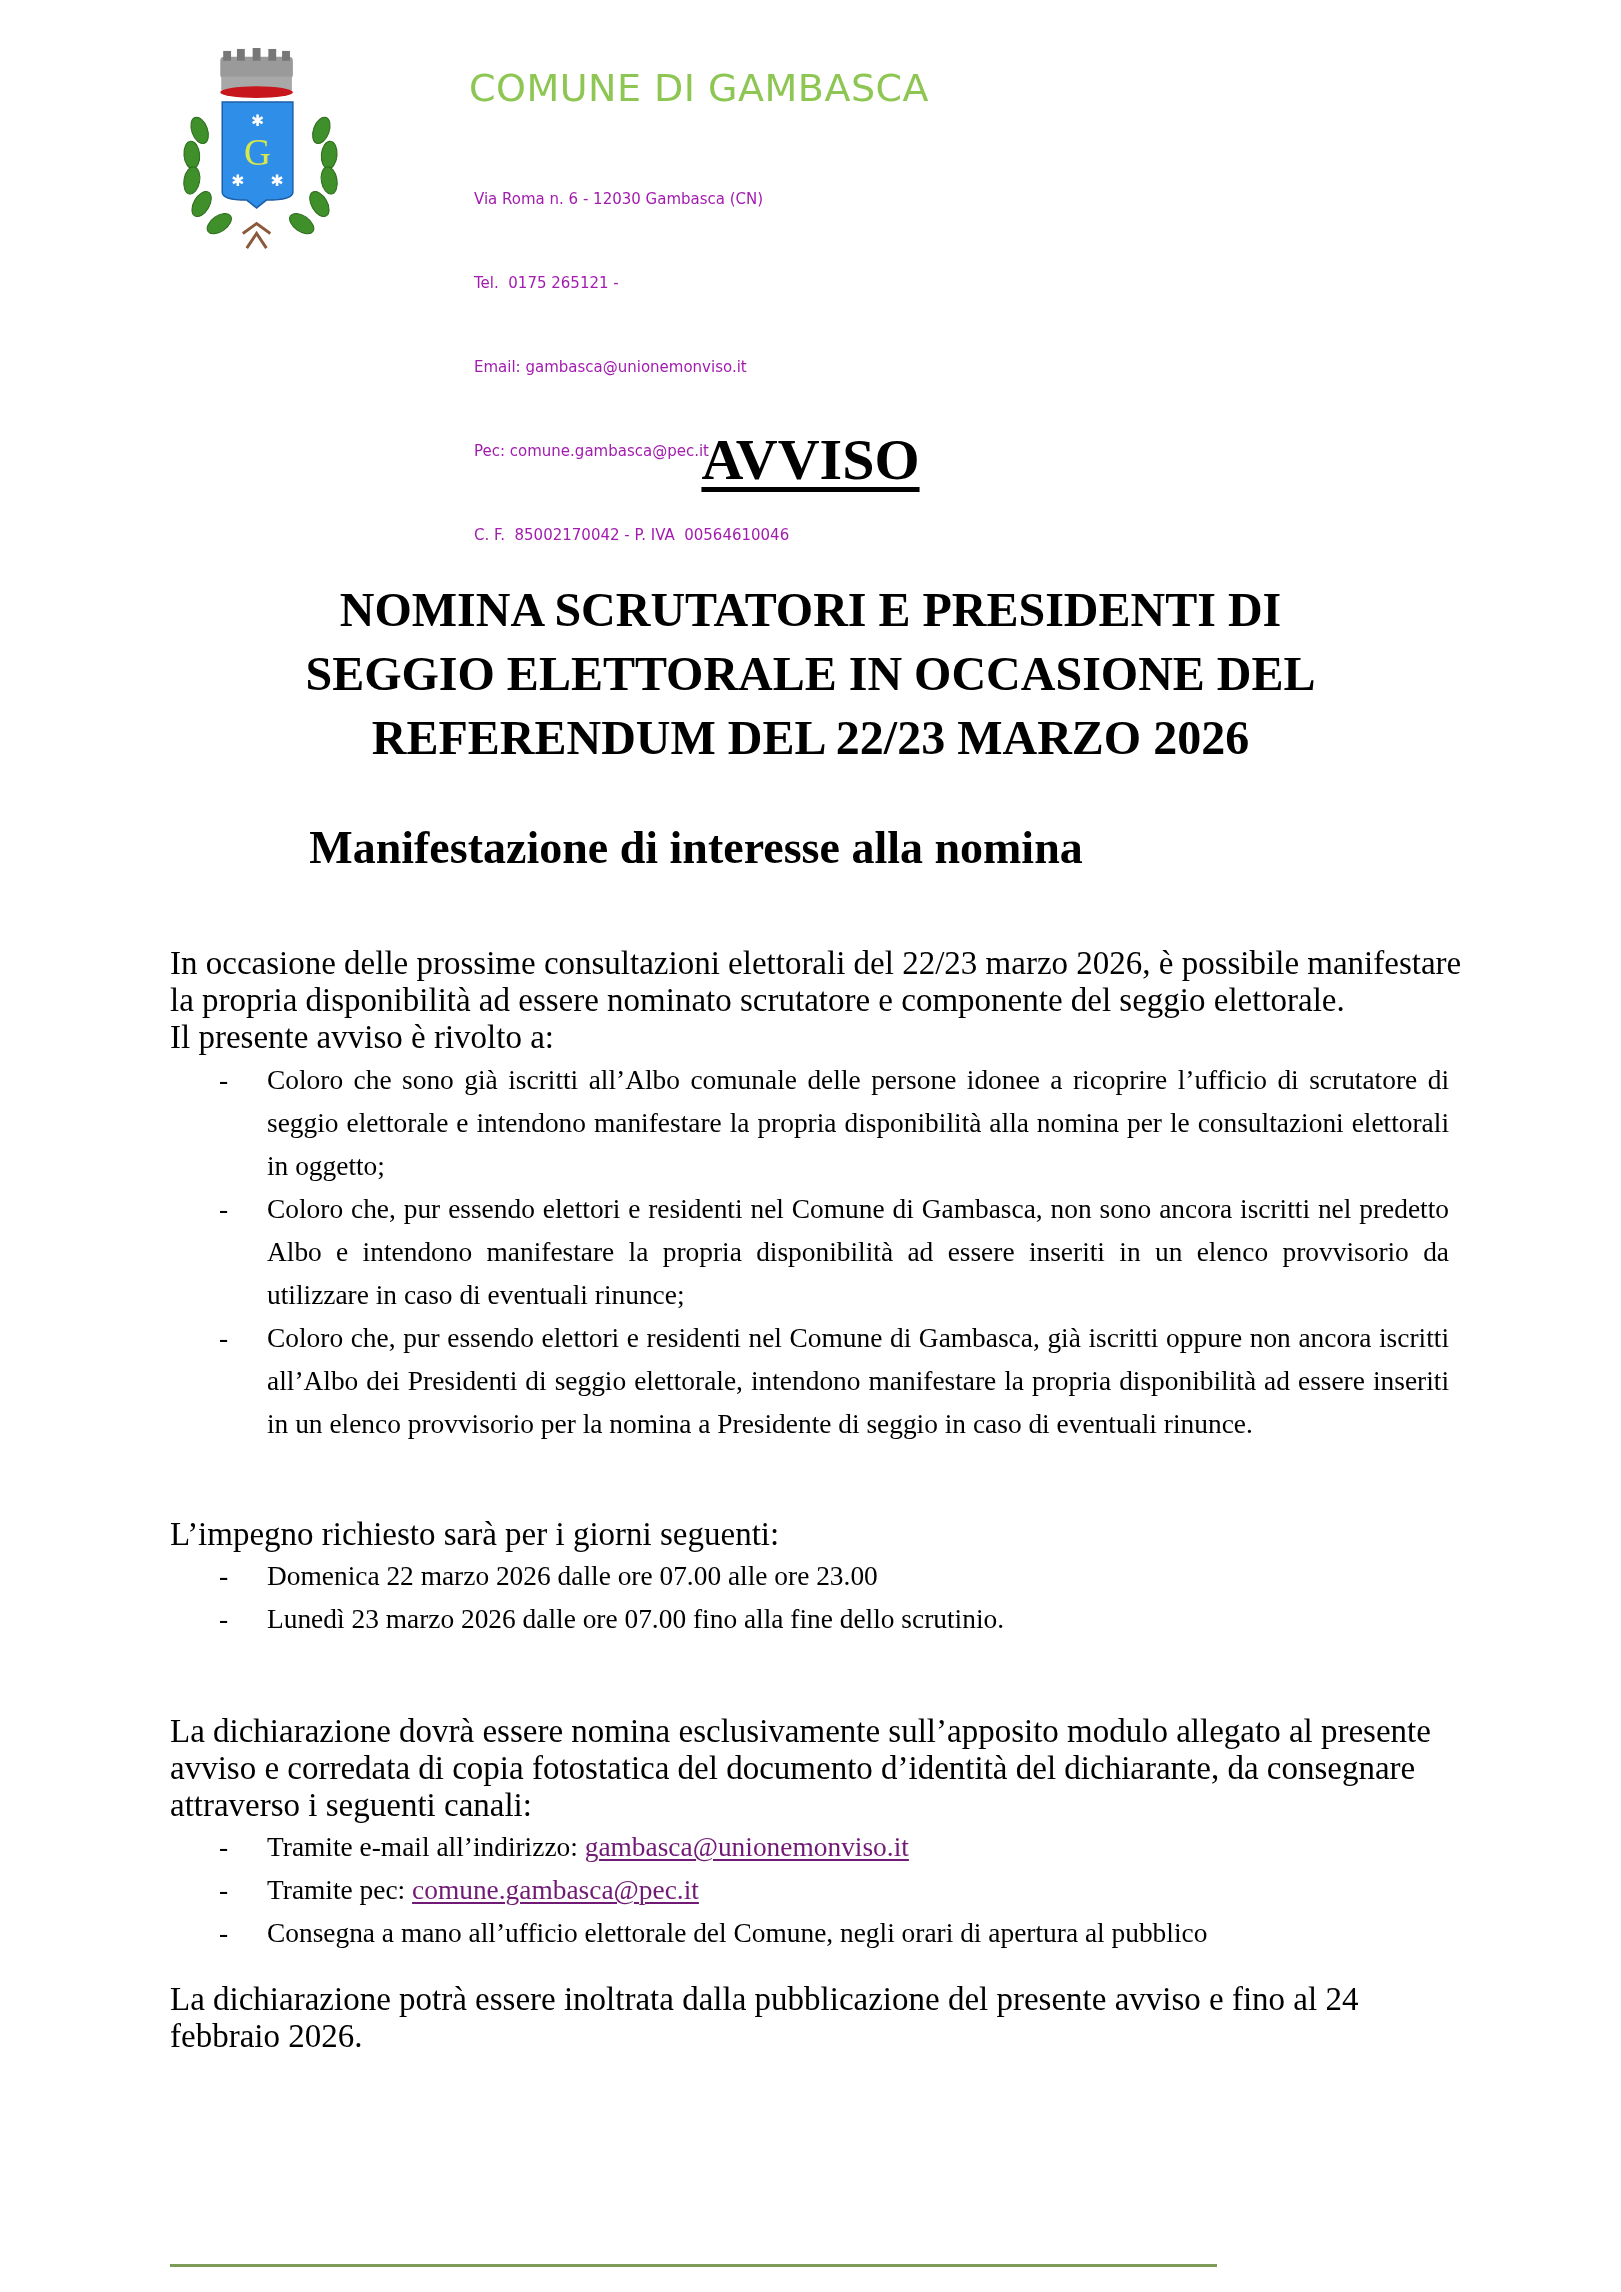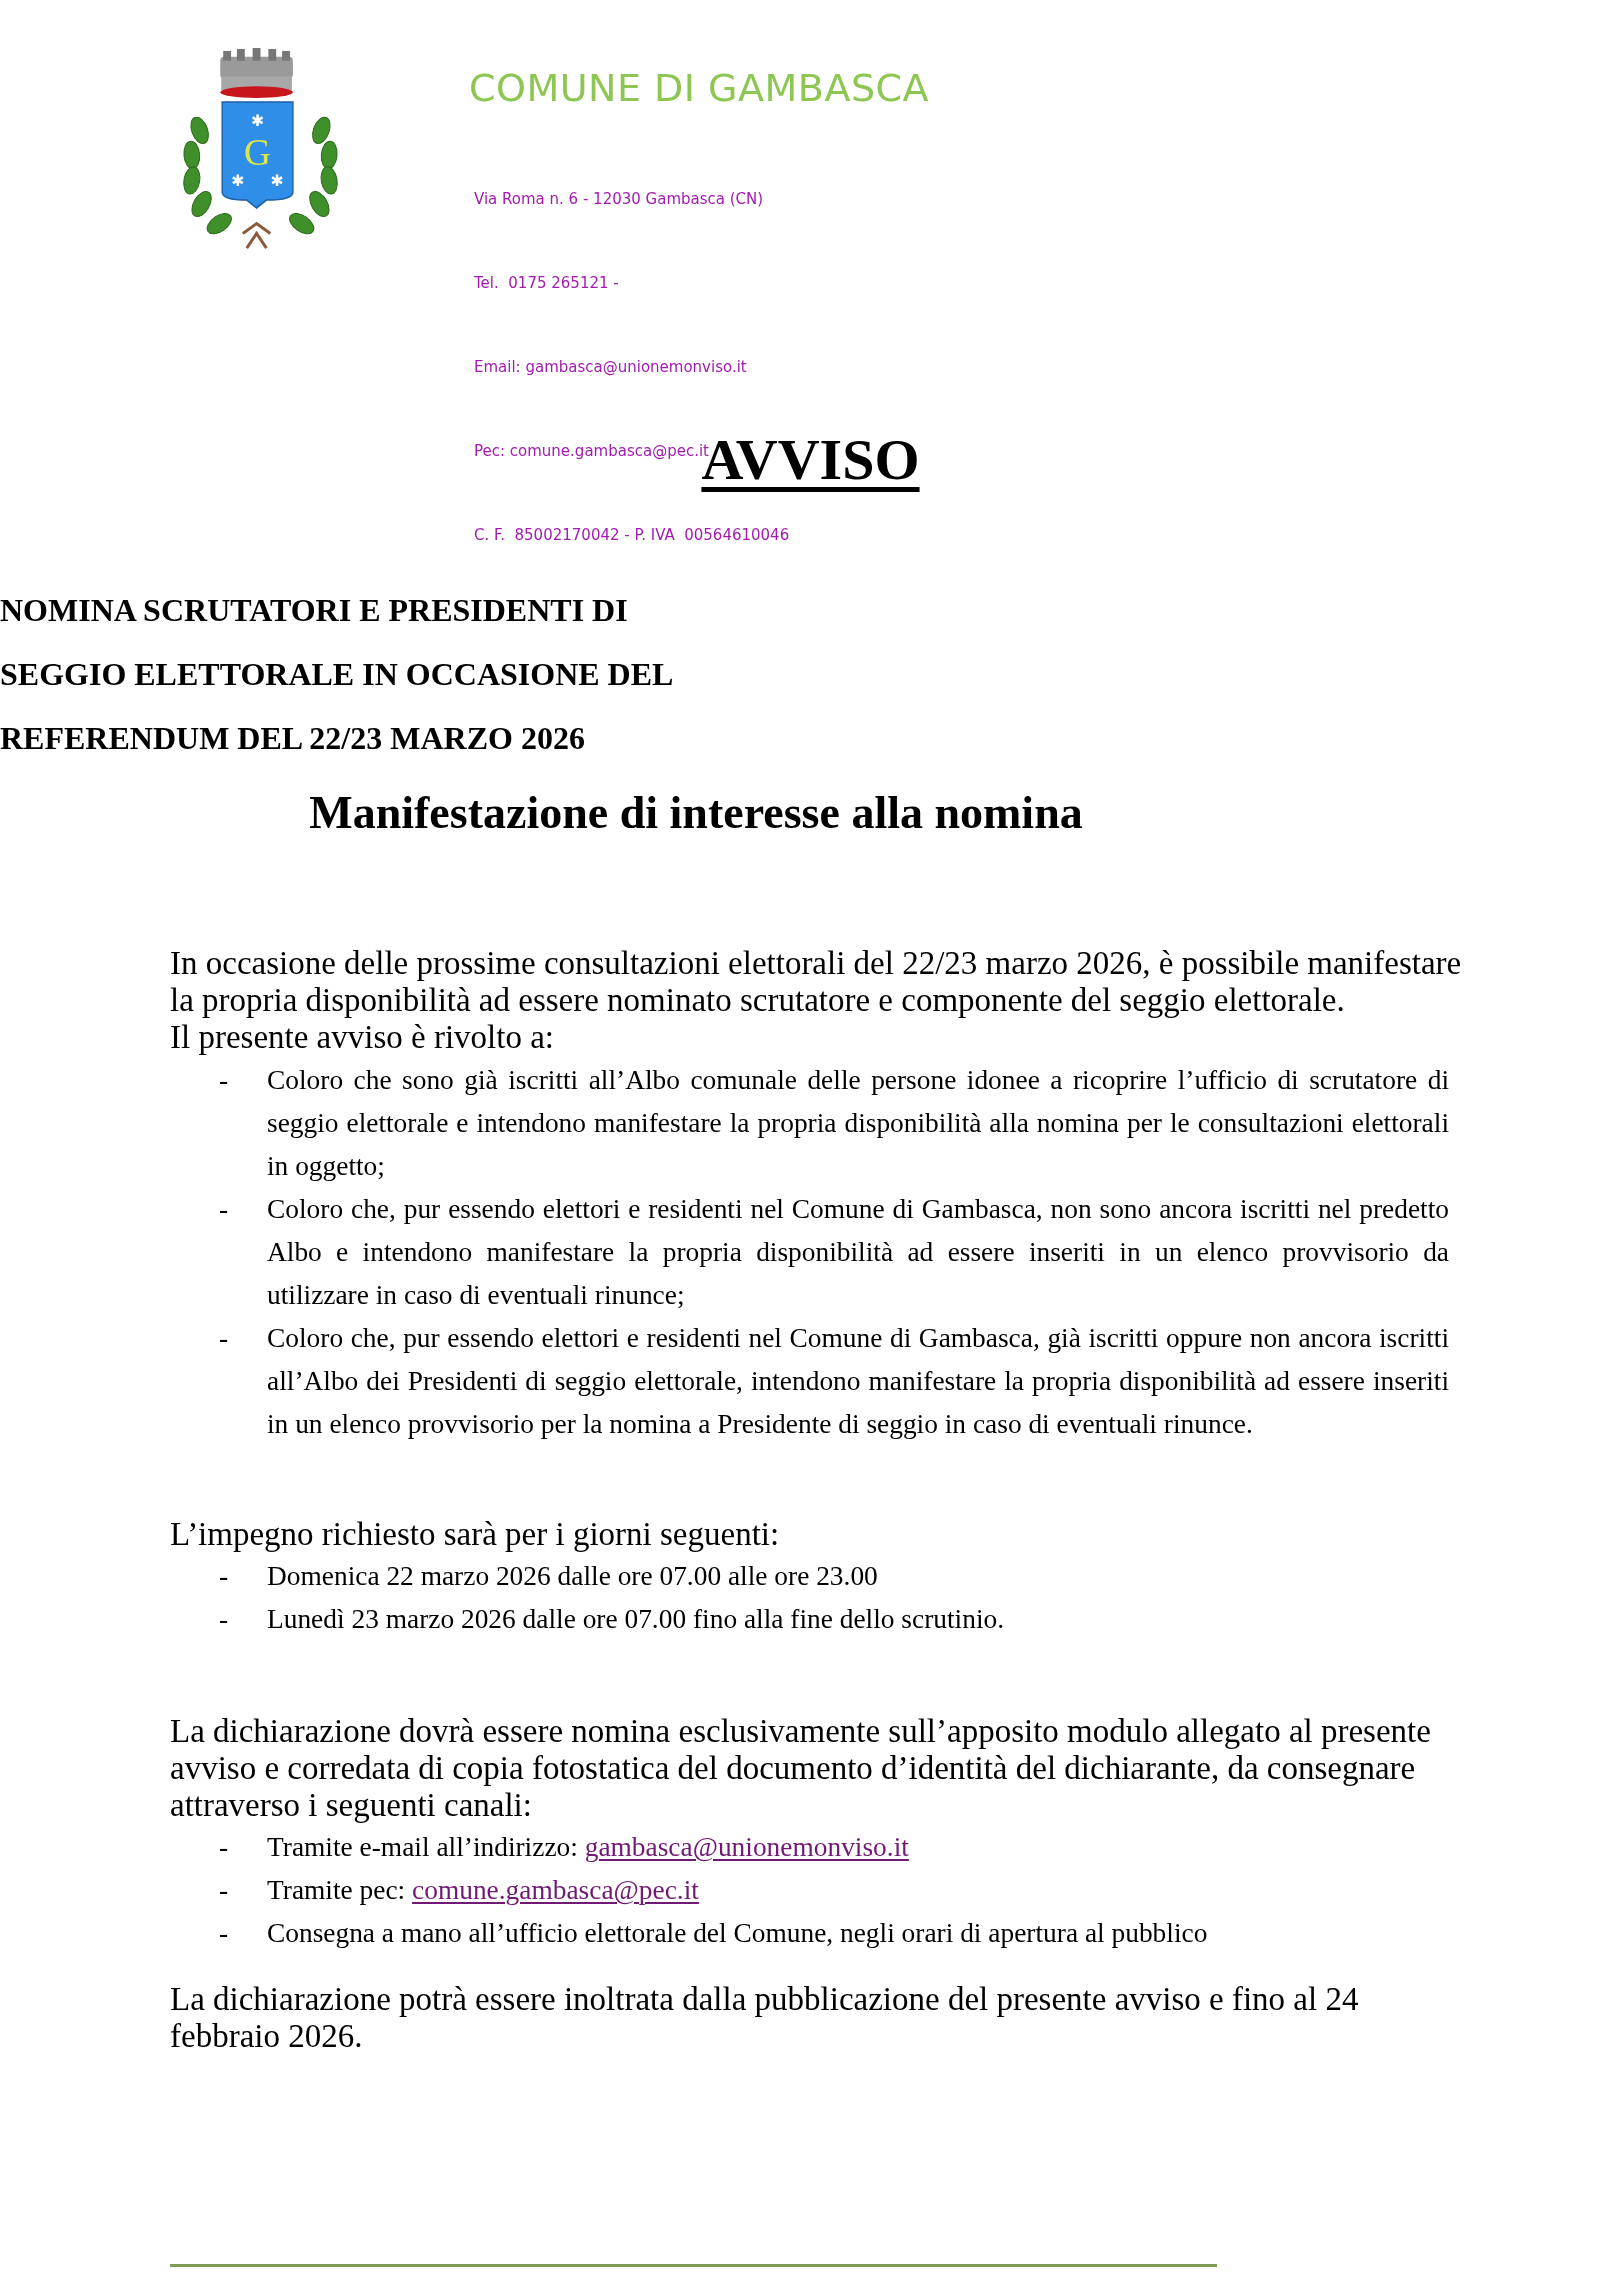--- a/index.html
+++ b/index.html
@@ -12,24 +12,24 @@
   .org-title { left: 469px; top: 69px; font-family: "DejaVu Sans", sans-serif;
                font-size: 38px; color: #8dc653; letter-spacing: 0.5px; white-space: nowrap; line-height: 1; }
   .org-info { left: 474px; top: 129px; font-family: "DejaVu Sans", sans-serif;
               font-size: 15px; line-height: 28px; color: #a21caf; white-space: pre; }
   .org-info div { height: 28px; }
 
   
   .avviso { left: 0; width: 1621px; top: 431px; text-align: center; font-weight: bold;
             font-size: 58px; line-height: 1; }
   .avviso span { text-decoration: underline; text-decoration-thickness: 4.9px; text-underline-offset: 7.8px; }
-  .heading { left: 0; width: 1621px; top: 578px; text-align: left; font-weight: bold;
-             font-size: 32px; line-height: 64px; }
+  .heading { left: 0; width: 1621px; top: 578px; text-align: center; font-weight: bold;
+             font-size: 48px; line-height: 64px; }
   .heading div { white-space: nowrap; }
-  .subheading { left: 0; width: 1392px; top: 785px; text-align: center; font-weight: bold;
+  .subheading { left: 0; width: 1392px; top: 820px; text-align: center; font-weight: bold;
                 font-size: 46px; line-height: 1.2; }
 
   
   .para { left: 170px; width: 1279px; font-size: 33px; line-height: 37px; white-space: nowrap; }
   .list { left: 170px; width: 1279px; font-size: 27.4px; margin: 0; padding: 0; list-style: none; }
   .list li { position: relative; padding-left: 97px; line-height: 43px; }
   .list li.justify { text-align: justify; }
   .list li .dash { position: absolute; left: 49px; top: 0; }
   .link { color: #701a75; text-decoration: underline; text-decoration-thickness: 1.5px; text-underline-offset: 2.9px; }
 

